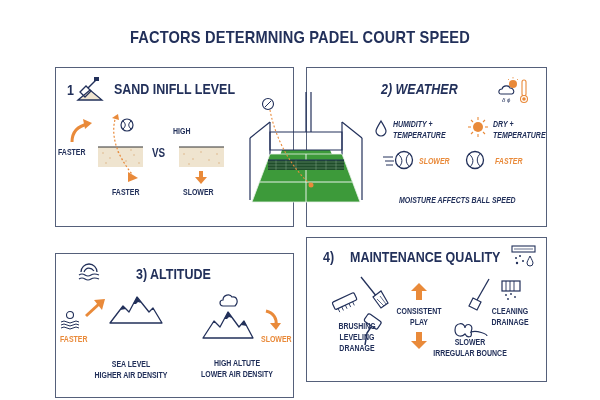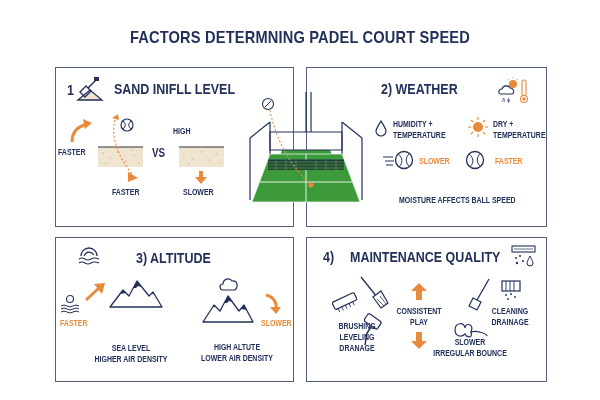--- a/index.html
+++ b/index.html
@@ -7,22 +7,22 @@
     body { position: relative; font-family: "Liberation Sans", sans-serif; color: #1f2d4e; }
     .title {
       position: absolute; left: 0; top: 28px; width: 600px; text-align: center;
       font-size: 17px; font-weight: bold; letter-spacing: 0.2px; color: #22305a;
       transform: scaleX(0.86); transform-origin: center;
     }
     .panel {
       position: absolute; border: 1.5px solid #55607a; background: #fff;
     }
     #p1 { left: 55px; top: 67px; width: 239px; height: 160px; }
-    #p2 { left: 306px; top: 67px; width: 241px; height: 160px; }
-    #p3 { left: 55px; top: 237px; width: 239px; height: 145px; }
+    #p2 { left: 306px; top: 67px; width: 241px; height: 160px; font-style: italic; }
+    #p3 { left: 55px; top: 253px; width: 239px; height: 145px; }
     #p4 { left: 306px; top: 237px; width: 241px; height: 145px; }
     .ptitle {
       position: absolute; font-weight: bold; font-size: 14.5px; color: #22305a;
       transform: scaleX(0.86); transform-origin: left center; white-space: nowrap;
     }
     .lbl {
       position: absolute; font-weight: bold; font-size: 8.5px; color: #22305a;
       transform: scaleX(0.82); transform-origin: left center; white-space: nowrap; line-height: 11px;
     }
     .lbl.c { text-align: center; transform-origin: center center; }

